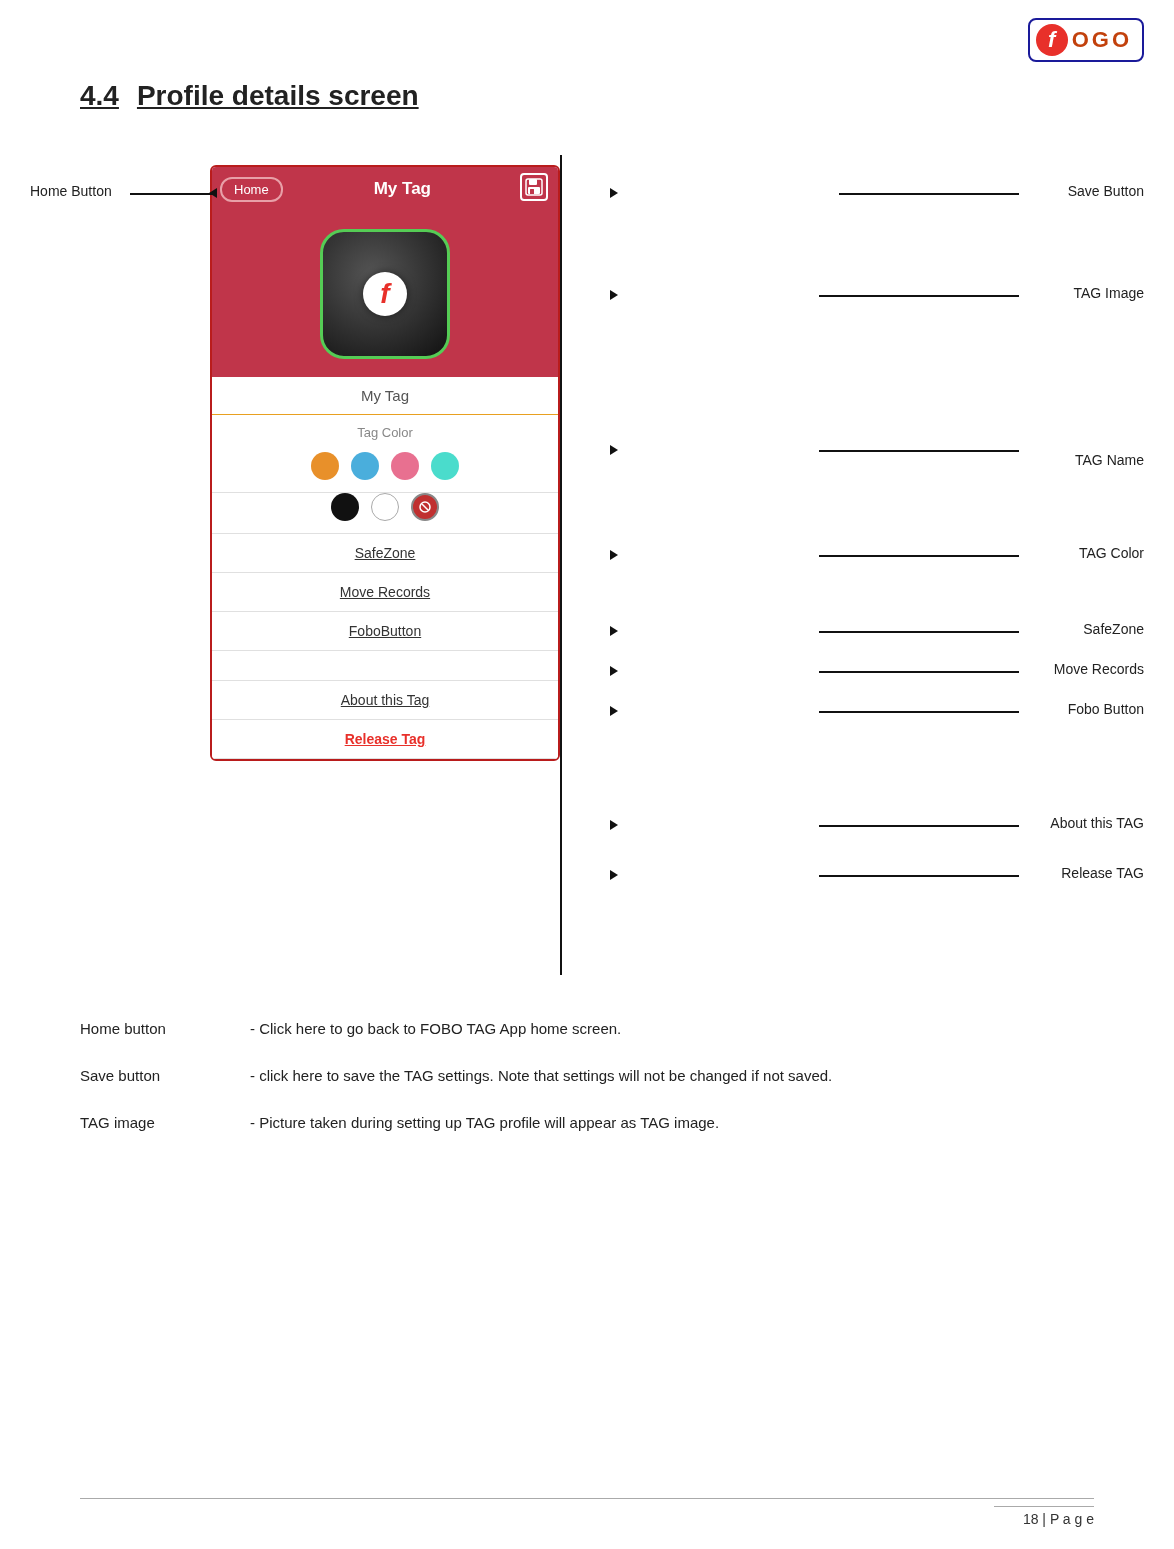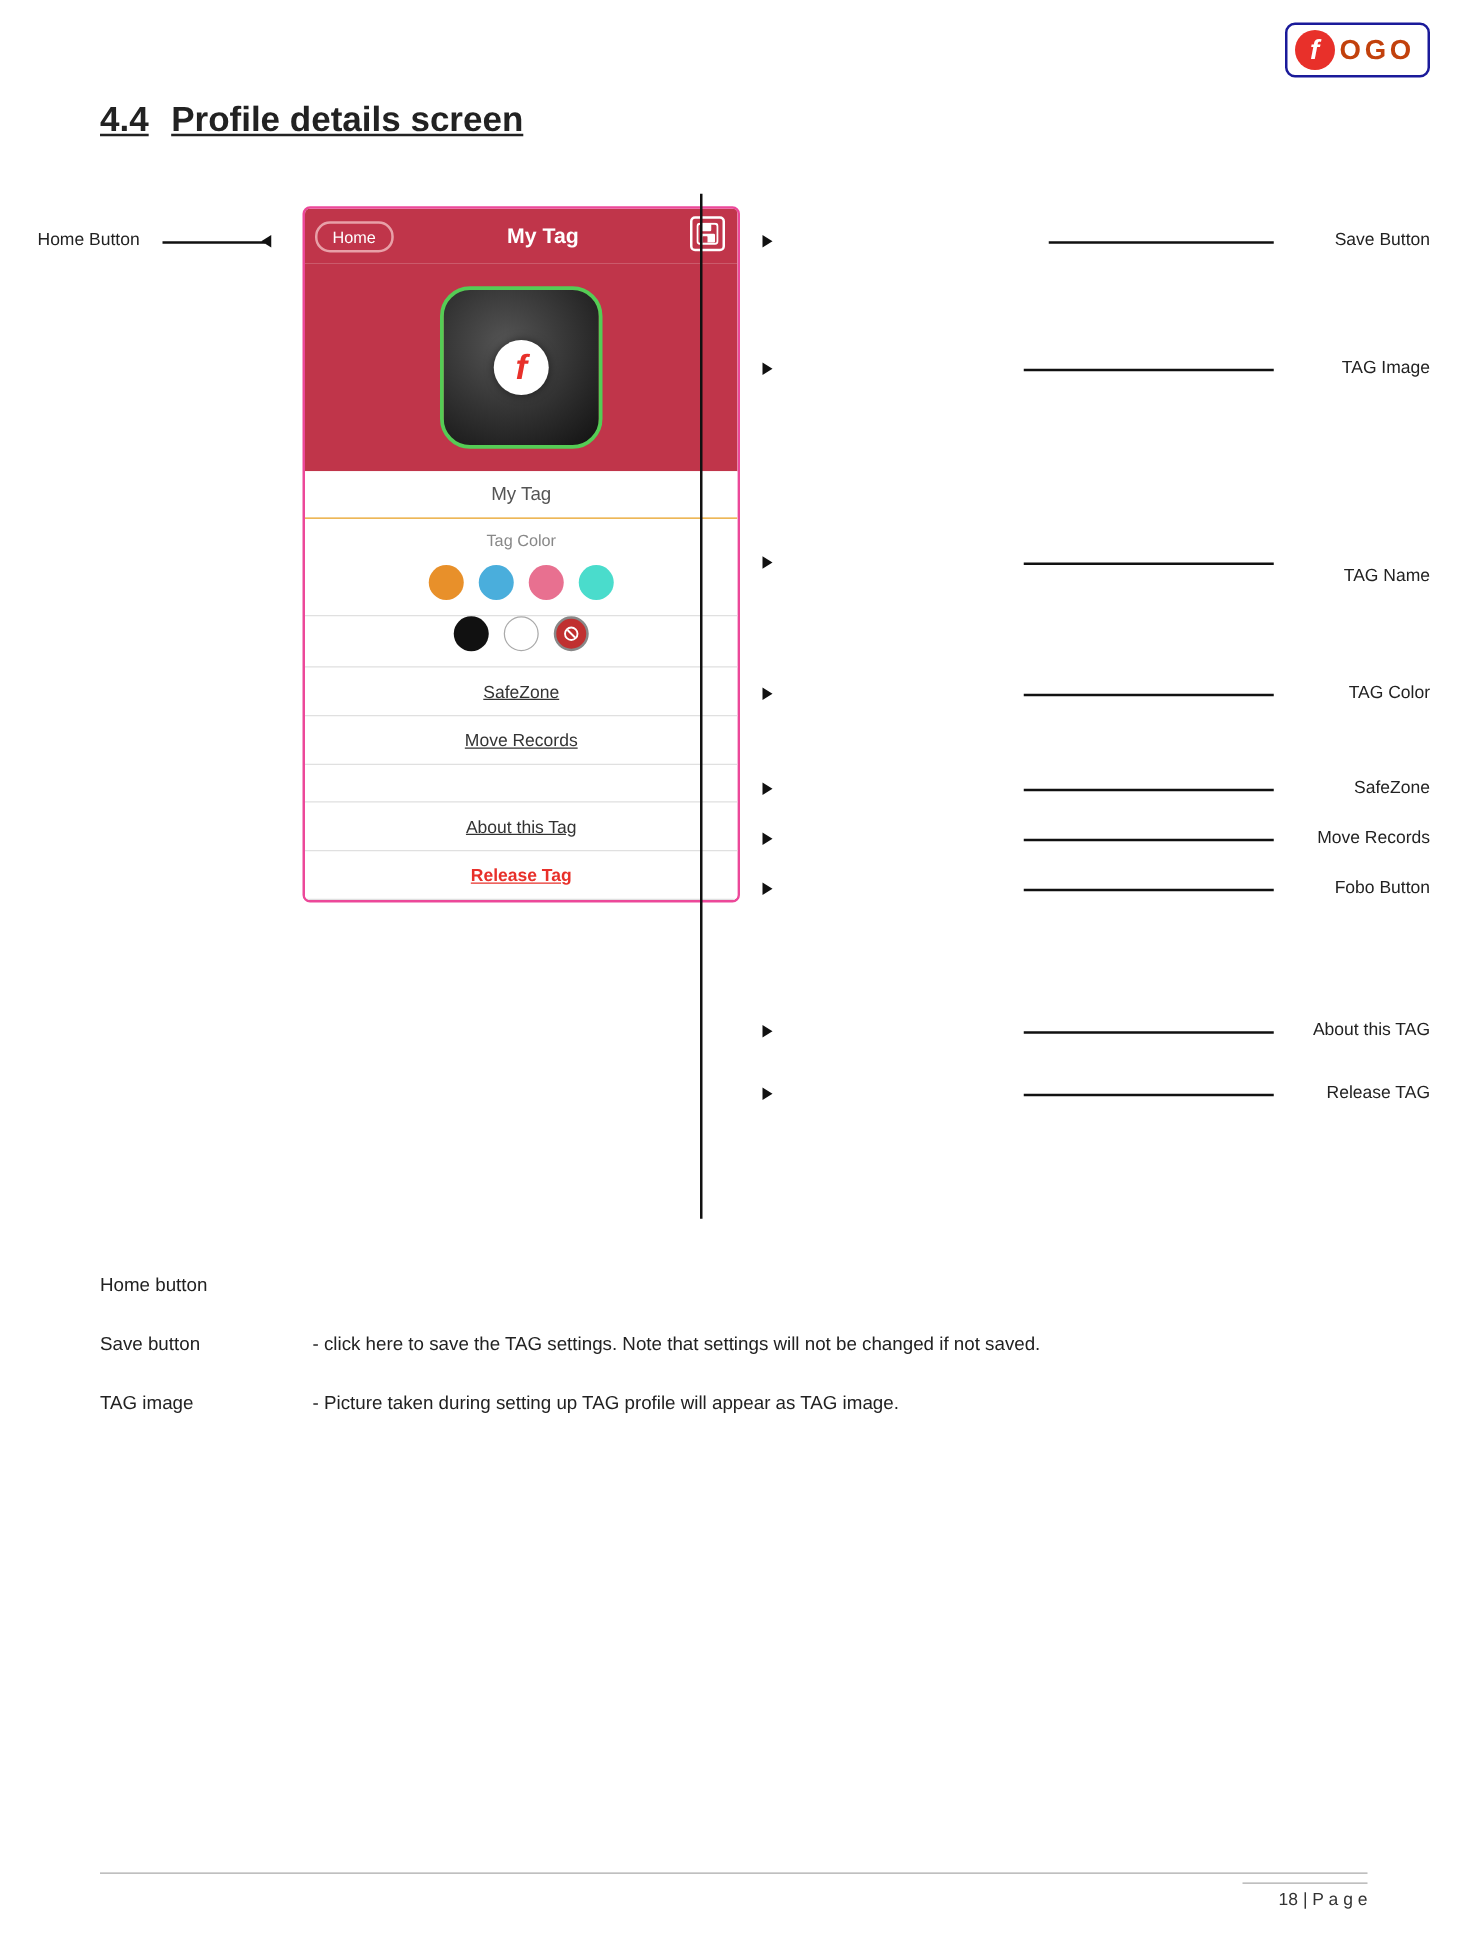--- a/index.html
+++ b/index.html
@@ -69,24 +69,23 @@
       height: 840px;
     }
 
     
     .phone-mockup {
       position: absolute;
       left: 210px;
       top: 10px;
       width: 350px;
       background: #fff;
-      border: 2px solid #ec4899;
+      border: 2px solid #b91c1c;
       border-radius: 6px;
       overflow: hidden;
-      margin-left: 32px;
     }
 
     
     .phone-header {
       background: #c0354a;
       display: flex;
       align-items: center;
       height: 44px;
       position: relative;
     }
@@ -329,20 +328,21 @@
         <span class="color-dot" style="background:#C03030; border:2px solid #888; display:flex;align-items:center;justify-content:center;">
           <svg width="14" height="14" viewBox="0 0 14 14">
               <circle cx="7" cy="7" r="5" fill="none" stroke="white" stroke-width="1.5"></circle>
               <line x1="4" y1="4" x2="10" y2="10" stroke="white" stroke-width="1.5"></line>
             </svg>
         </span>
       </div>
 
       <div class="phone-link-row">SafeZone</div>
       <div class="phone-link-row">Move Records</div>
+      <div class="phone-link-row">FoboButton</div>
       <div class="phone-spacer"></div>
       <div class="phone-link-row">About this Tag</div>
       <div class="phone-link-row release">Release Tag</div>
     </div>
   </div>
 
   <div class="center-vline" style="left: 560px; top: 0; height: 820px;"></div>
 
   <div class="annotation" style="left: 30px; top: 28px;">Home Button</div>
 
@@ -386,20 +386,21 @@
   <div class="annotation" style="right: 30px; top: 710px;">Release TAG</div>
   <div class="ann-line" style="right: 155px; top: 720px; width: 200px;"></div>
   <div style="position:absolute; right:556px; top:715px; border-top:5px solid transparent; border-bottom:5px solid transparent; border-left:8px solid #111;"></div>
 
 </div>
 
 <div class="desc-area">
 
   <div class="desc-row">
     <span class="desc-term">Home button</span>
+    <span class="desc-def">- Click here to go back to FOBO TAG App home screen.</span>
   </div>
 
   <div class="desc-row">
     <span class="desc-term">Save button</span>
     <span class="desc-def">- click here to save the TAG settings. Note that settings will not be changed if not saved.</span>
   </div>
 
   <div class="desc-row">
     <span class="desc-term">TAG image</span>
     <span class="desc-def">- Picture taken during setting up TAG profile will appear as TAG image.</span>

